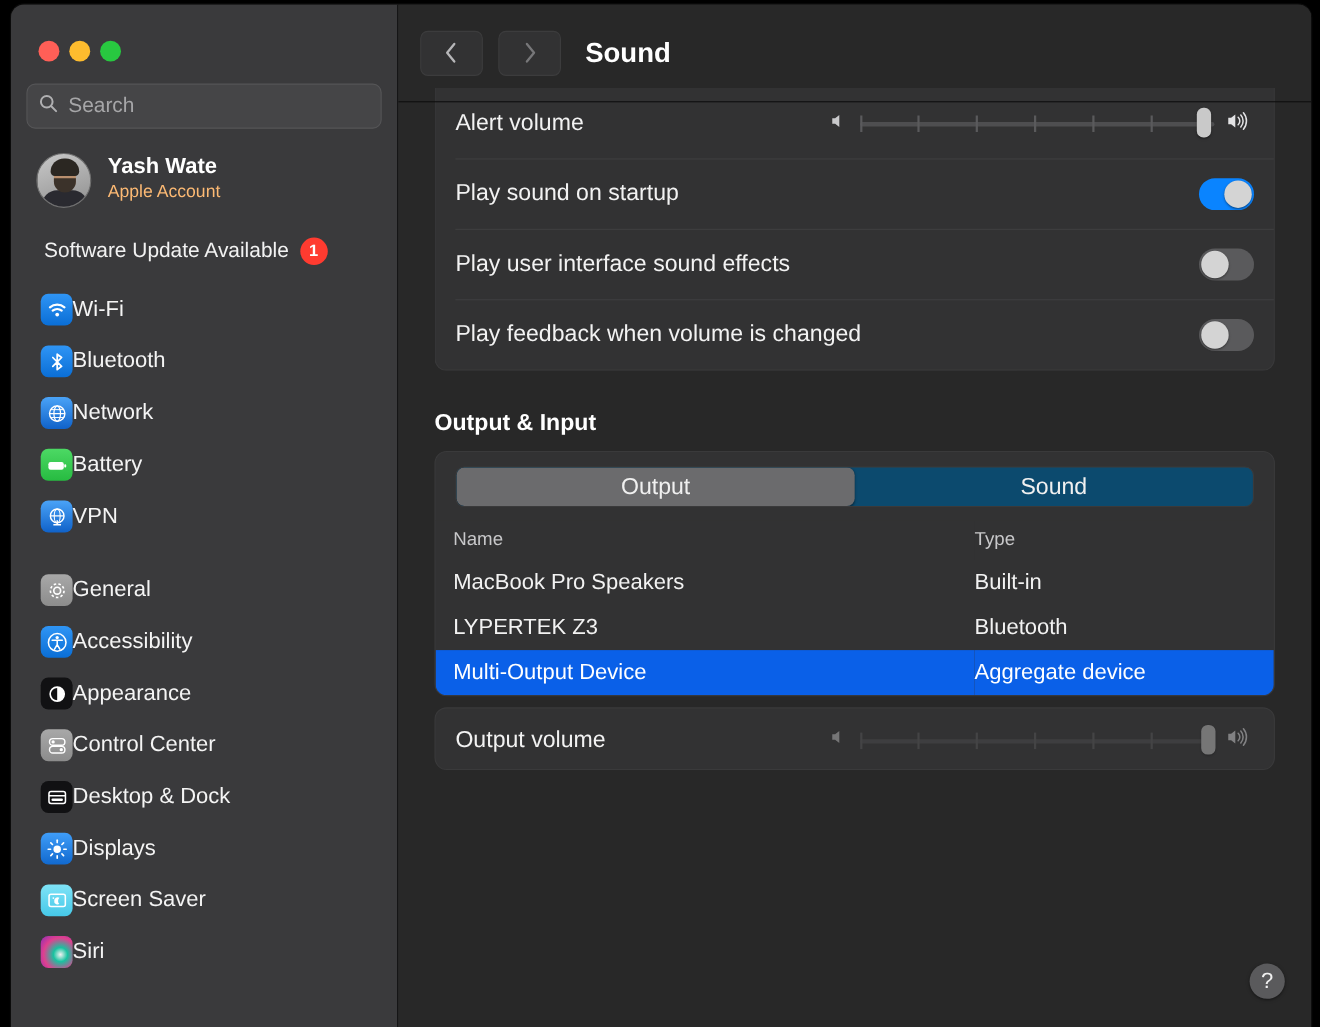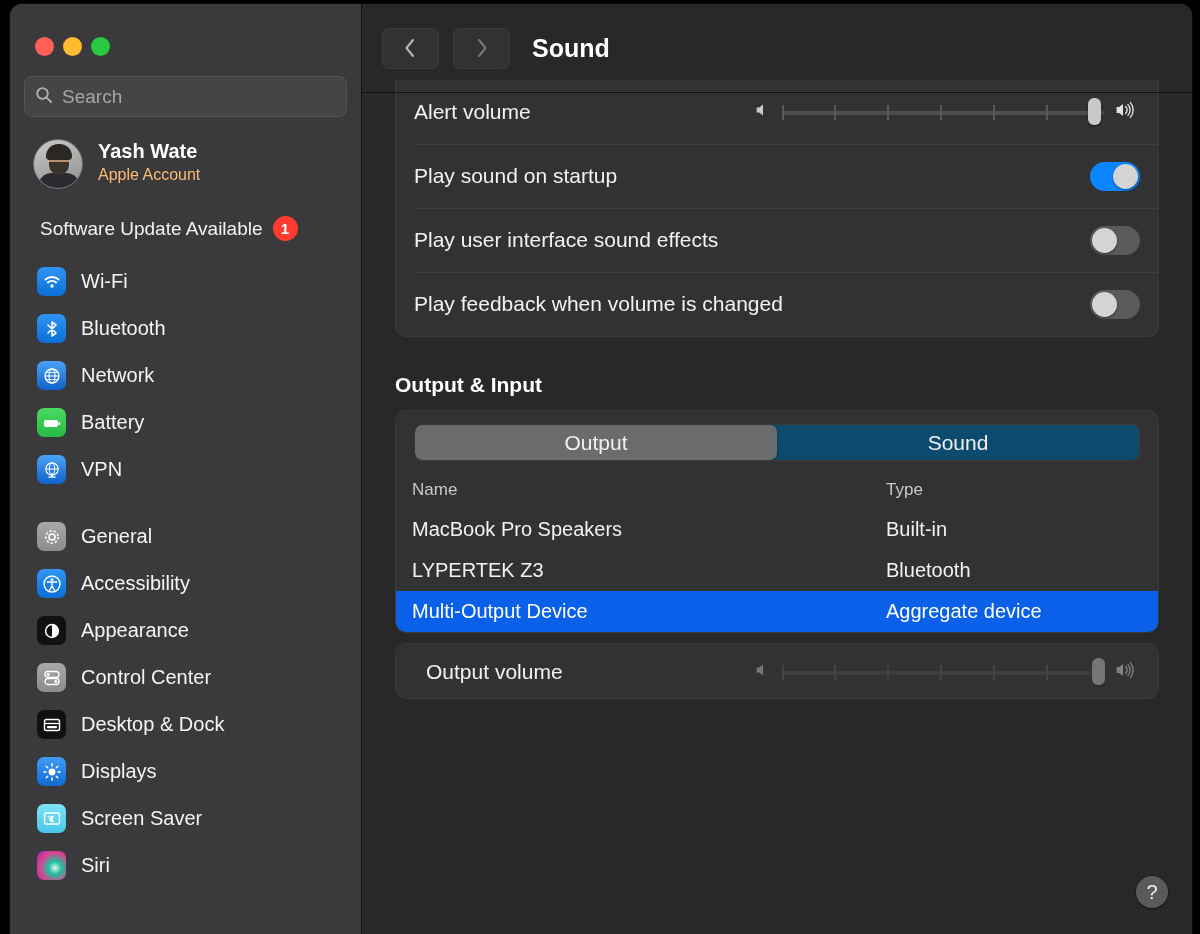--- a/index.html
+++ b/index.html
@@ -74,21 +74,21 @@
   .badge {
     width: 25px; height: 25px; border-radius: 50%;
     background: #ff3b30; color: #fff;
     font-size: 15px; font-weight: bold;
     display: flex; align-items: center; justify-content: center;
   }
 
   .navlist { padding: 17px 0 0 0; }
   .nav-gap { height: 20px; }
   .nav-item {
-    display: flex; align-items: center; gap: 15px;
+    display: flex; align-items: center; 
     height: 47px; padding: 0 12px 0 27px;
     cursor: default;
   }
   .nav-ico {
     width: 29px; height: 29px; border-radius: 7px;
     flex: 0 0 auto;
     display: flex; align-items: center; justify-content: center;
     position: relative;
   }
   .nav-label { color: #f4f4f4; font-size: 20px; white-space: nowrap; }
@@ -203,21 +203,21 @@
   table.devices td {
     color: #f2f2f2; font-size: 20px; padding: 9px 0;
   }
   table.devices td.c1 { padding-left: 16px; }
   tr.stripe { background: #3a3a3c; }
   tr.sel { background: #0a60e8; }
   tr.sel td { color: #fff; }
 
   .card.outvol { margin-top: 10px; padding: 16px 18px 14px 18px; }
   .dim { opacity: .45; }
-  .outvol-row { display: flex; align-items: center; margin-left: 12px; }
+  .outvol-row { display: flex; align-items: center; }
   .mute-row { display: flex; align-items: center; justify-content: flex-end; gap: 9px; margin-top: 18px; padding-right: 2px; }
   .checkbox {
     width: 20px; height: 20px; border-radius: 4px;
     background: #5e5e60; border: 1px solid #6a6a6c;
   }
   .mute-label { color: #d8d8da; font-size: 19px; }
 
   .help-btn {
     position: absolute; right: 24px; bottom: 26px;
     width: 32px; height: 32px; border-radius: 50%;

